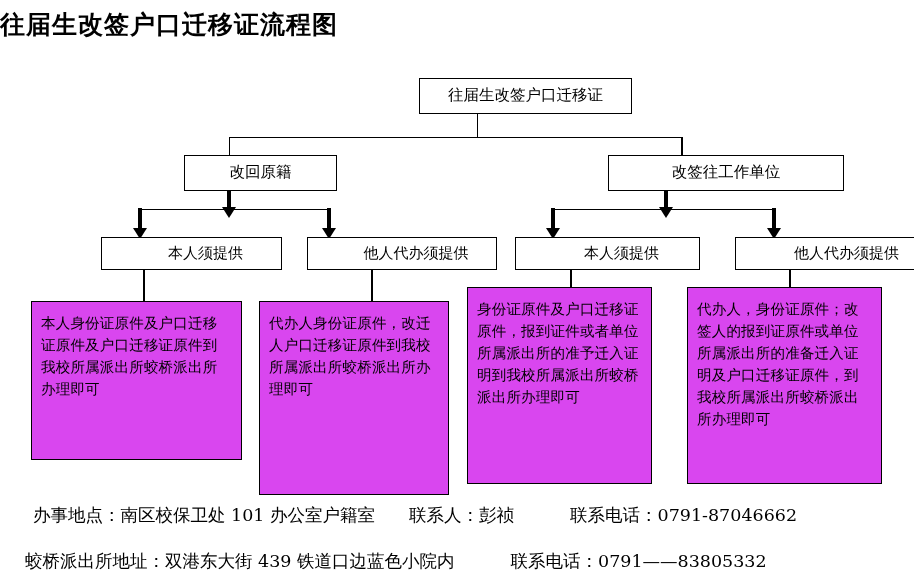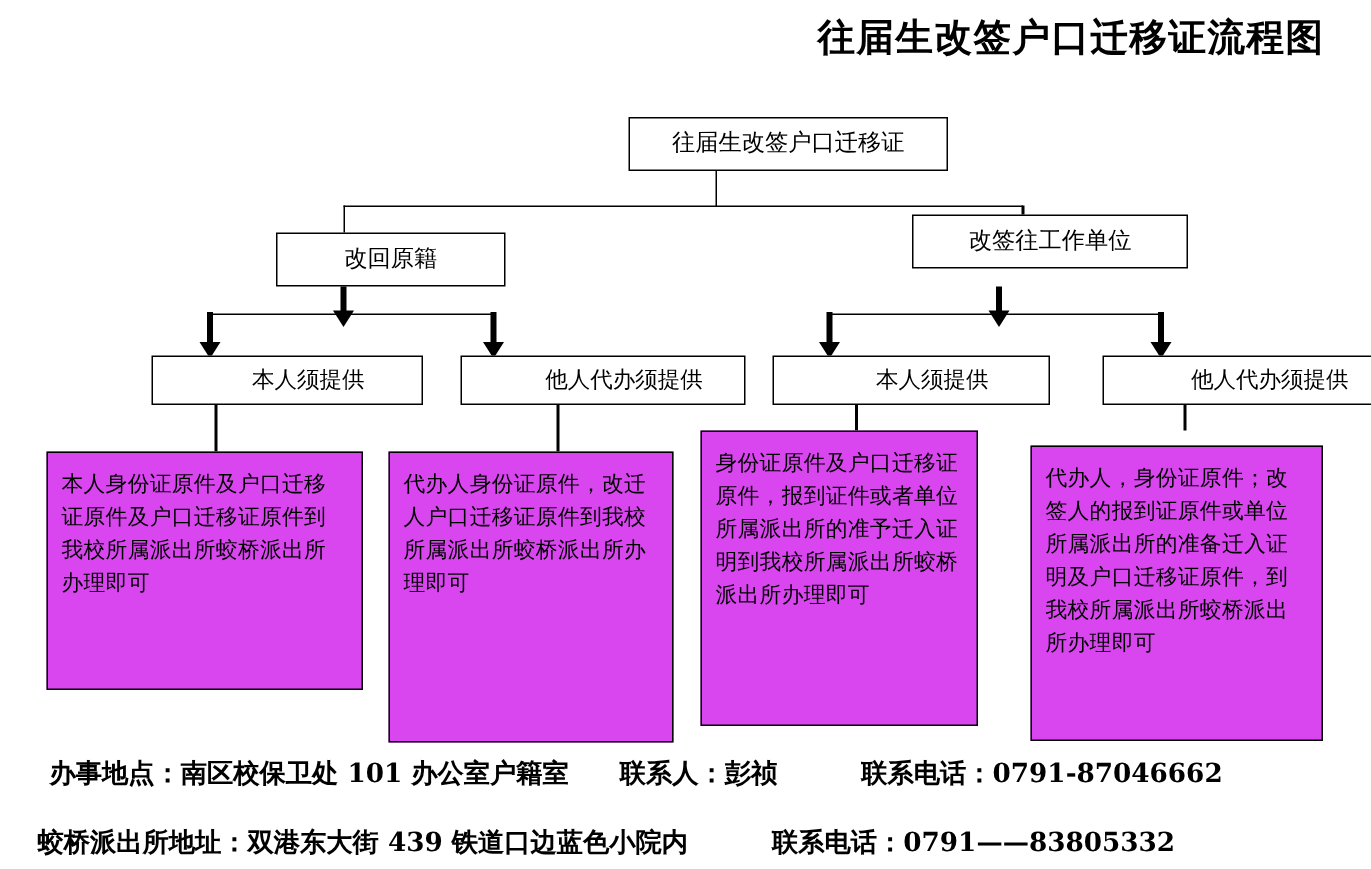--- a/index.html
+++ b/index.html
@@ -7,21 +7,21 @@
     width:914px;height:579px;
     font-family:"DejaVu Sans","Liberation Sans",sans-serif;
     color:#000000;
     overflow:hidden;
   }
   #page{position:relative;width:914px;height:579px;background:#fff;}
 
   
   .title{
     position:absolute;left:0;top:8px;width:883px;
-    text-align:right;
+    text-align:left;
     font-family:"DejaVu Sans","Liberation Sans",sans-serif;
     font-weight:bold;
     font-size:25px;
     letter-spacing:1px;
   }
 
   
   .box{
     position:absolute;
     box-sizing:border-box;
@@ -66,21 +66,21 @@
     width:0;height:0;
     border-left:7px solid transparent;
     border-right:7px solid transparent;
     border-top:11px solid #000;
   }
 
   
   .footer-line{
     position:absolute;
     font-family:"DejaVu Serif","Liberation Serif",serif;
-    font-weight:bold;
+    font-weight:normal;
     font-size:17.5px;
     white-space:nowrap;
   }
   .footer-seg{display:inline-block;}
 </style>
 </head>
 <body>
 
 <div id="page">
 
@@ -110,21 +110,21 @@
 
   <div class="arrow" style="left:132.5px;top:208px;width:14px;height:31px;">
     <div class="shaft" style="height:21px;"></div>
     <div class="head"></div>
   </div>
   <div class="arrow" style="left:322px;top:208px;width:14px;height:31px;">
     <div class="shaft" style="height:21px;"></div>
     <div class="head"></div>
   </div>
 
-  <div class="box tier2" style="left:560px;top:143px;width:184px;height:36px;align-items:center;">
+  <div class="box tier2" style="left:560px;top:155px;width:236px;height:36px;align-items:center;">
     <span>改签往工作单位</span>
   </div>
 
   <div class="arrow" style="left:659px;top:191px;width:14px;height:27px;">
     <div class="shaft" style="height:17px;"></div>
     <div class="head"></div>
   </div>
   <div class="hline" style="left:552px;top:208.5px;width:222px;"></div>
   <div class="arrow" style="left:546px;top:208px;width:14px;height:31px;">
     <div class="shaft" style="height:21px;"></div>
@@ -158,21 +158,21 @@
   </div>
 
   <div class="detail" style="left:259px;top:301px;width:190px;height:194px;">
     <span>代办人身份证原件，改迁人户口迁移证原件到我校所属派出所蛟桥派出所办理即可</span>
   </div>
 
   <div class="detail" style="left:467px;top:287px;width:185px;height:197px;">
     <span>身份证原件及户口迁移证原件，报到证件或者单位所属派出所的准予迁入证明到我校所属派出所蛟桥派出所办理即可</span>
   </div>
 
-  <div class="detail" style="left:687px;top:297px;width:195px;height:197px;">
+  <div class="detail" style="left:687px;top:287px;width:195px;height:197px;">
     <span>代办人，身份证原件；改签人的报到证原件或单位所属派出所的准备迁入证明及户口迁移证原件，到我校所属派出所蛟桥派出所办理即可</span>
   </div>
 
   <div class="footer-line" style="left:33px;top:503px;">
     <span class="footer-seg">办事地点：</span><span class="footer-seg">南区校保卫处 101 办公室户籍室</span><span style="display:inline-block;width:34px;"></span><span class="footer-seg">联系人：</span><span class="footer-seg">彭祯</span><span style="display:inline-block;width:56px;"></span><span class="footer-seg">联系电话：</span><span class="footer-seg">0791-87046662</span>
   </div>
 
   <div class="footer-line" style="left:25px;top:549px;">
     <span class="footer-seg">蛟桥派出所地址：</span><span class="footer-seg">双港东大街 439 铁道口边蓝色小院内</span><span style="display:inline-block;width:56px;"></span><span class="footer-seg">联系电话：</span><span class="footer-seg">0791——83805332</span>
   </div>

